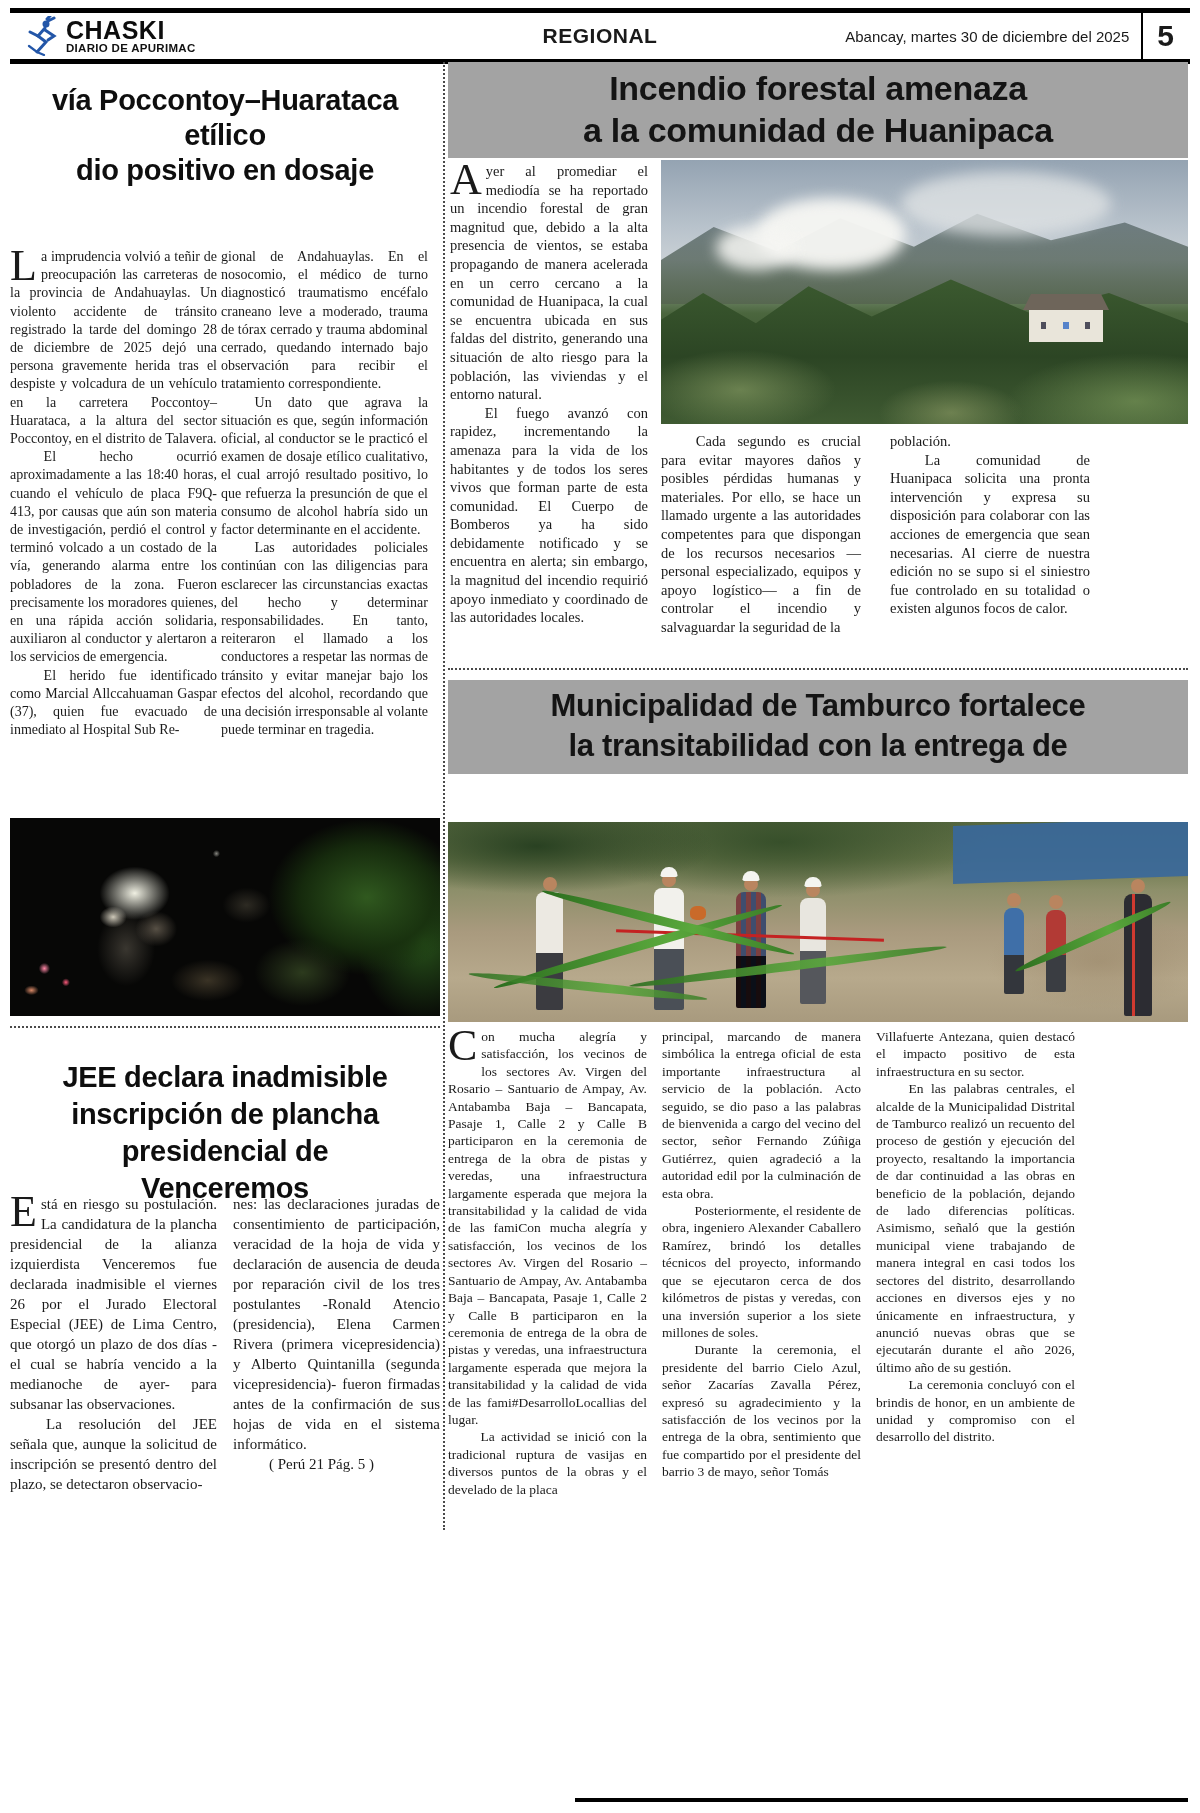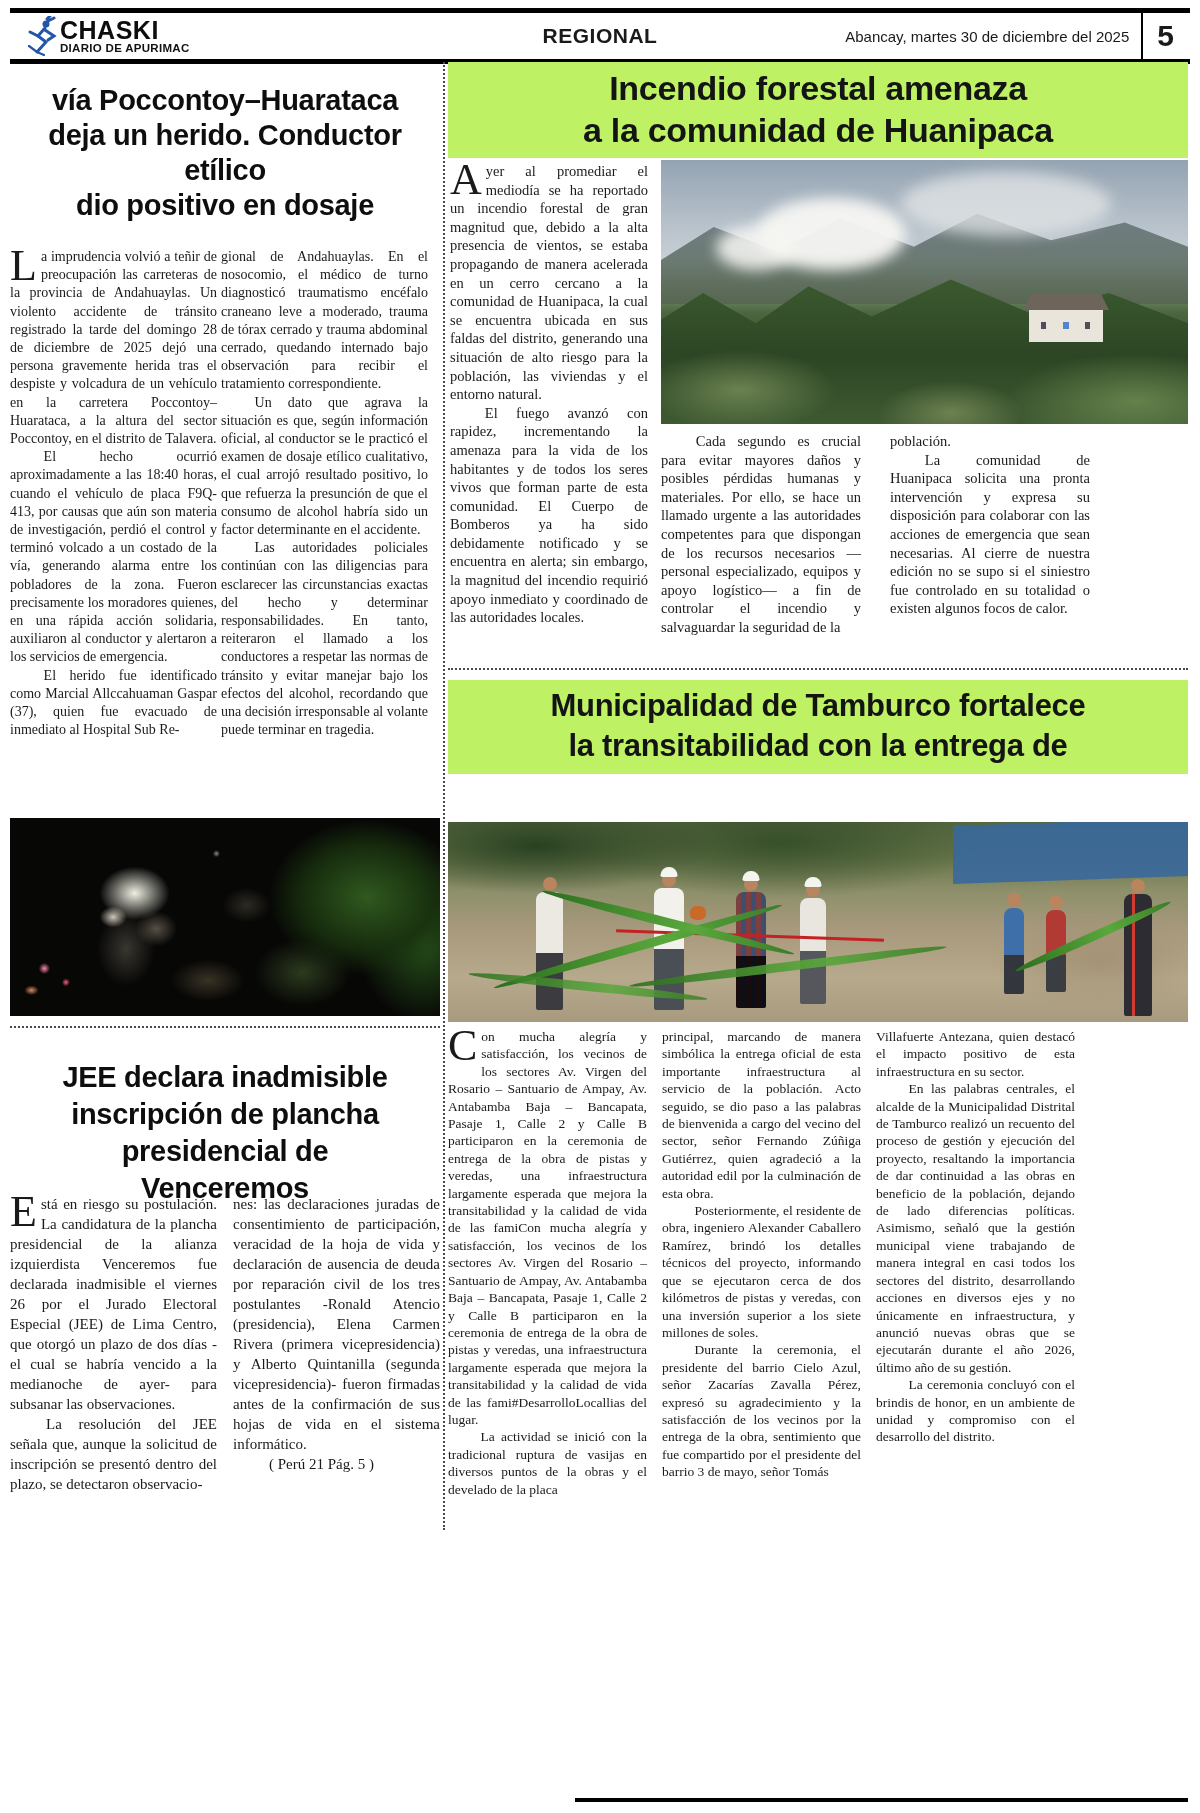--- a/index.html
+++ b/index.html
@@ -3,21 +3,21 @@
 <meta charset="utf-8">
 <style>
   html,body{margin:0;padding:0;background:#e9e9e9;}
   .page{position:relative;width:1200px;height:1813px;background:#ffffff;margin:0 auto;
         font-family:"Liberation Serif", serif;color:#1a1a1a;overflow:hidden;}
 
   
   .masthead{position:absolute;left:10px;top:8px;width:1180px;height:46px;
             border-top:5px solid #000;border-bottom:5px solid #000;box-sizing:content-box;
             display:flex;align-items:center;font-family:"Liberation Sans", sans-serif;}
-  .brand{display:flex;align-items:center;padding-left:14px;}
+  .brand{display:flex;align-items:center;gap:6px;padding-left:14px;}
   .logo{width:36px;height:40px;}
   .brand-name{font-size:25px;font-weight:900;letter-spacing:.5px;line-height:24px;color:#0d0d0d;}
   .brand-sub{font-size:11.5px;font-weight:700;letter-spacing:.3px;color:#111;}
   .section-label{position:absolute;left:50%;transform:translateX(-50%);
                  font-size:21px;font-weight:800;letter-spacing:.5px;}
   .dateline-wrap{position:absolute;right:0;top:0;height:100%;display:flex;align-items:center;}
   .dateline{font-size:15px;font-weight:500;padding-right:12px;}
   .page-num{border-left:2px solid #000;height:100%;display:flex;align-items:center;
             padding:0 16px 0 14px;font-size:30px;font-weight:800;}
 
@@ -26,21 +26,21 @@
   .h-divider{position:absolute;border-top:2px dotted #4a4a4a;}
   .h-div-left{left:10px;top:1026px;width:430px;}
   .h-div-right{left:448px;top:668px;width:740px;}
   .bottom-rule{position:absolute;left:575px;top:1798px;width:613px;height:4px;background:#000;}
 
   
   .headline{position:absolute;text-align:center;font-family:"Liberation Sans", sans-serif;
             font-weight:800;color:#0e0e0e;letter-spacing:-0.3px;}
   .hl-vol{left:10px;top:64px;width:430px;font-size:29px;line-height:35px;}
   .hl-jee{left:10px;top:1040px;width:430px;font-size:29px;line-height:37px;}
-  .hl-box{position:absolute;background:#bef264;text-align:center;
+  .hl-box{position:absolute;background:#a3a3a3;text-align:center;
           font-family:"Liberation Sans", sans-serif;font-weight:800;color:#141414;letter-spacing:-0.3px;}
   .hl-fire{left:448px;top:62px;width:740px;padding:5px 0 7px 0;font-size:34px;line-height:42px;}
   .hl-tam{left:448px;top:680px;width:740px;padding:6px 0 8px 0;font-size:31px;line-height:40px;}
 
   
   .cols{position:absolute;display:flex;}
   .col{text-align:justify;}
   .col p{margin:0;}
   .col p + p{text-indent:2.4em;}
   .indent-first p:first-child{text-indent:2.4em;}
@@ -161,21 +161,20 @@
       <span class="page-num">5</span>
     </div>
   </header>
 
   <div class="v-divider"></div>
   <div class="h-divider h-div-left"></div>
   <div class="h-divider h-div-right"></div>
 
   <h1 class="headline hl-vol">
       <div>vía Poccontoy–Huarataca</div>
-      <div>deja un herido. Conductor</div>
       <div>etílico</div>
       <div>dio positivo en dosaje</div>
     </h1>
   <div class="cols vol-cols">
     <div class="col dropcap">
         <p>La imprudencia volvió a teñir de preocupación las carreteras de la provincia de Andahuaylas. Un violento accidente de tránsito registrado la tarde del domingo 28 de diciembre de 2025 dejó una persona gravemente herida tras el despiste y volcadura de un vehículo en la carretera Poccontoy–Huarataca, a la altura del sector Poccontoy, en el distrito de Talavera.</p>
         <p>El hecho ocurrió aproximadamente a las 18:40 horas, cuando el vehículo de placa F9Q-413, por causas que aún son materia de investigación, perdió el control y terminó volcado a un costado de la vía, generando alarma entre los pobladores de la zona. Fueron precisamente los moradores quienes, en una rápida acción solidaria, auxiliaron al conductor y alertaron a los servicios de emergencia.</p>
         <p>El herido fue identificado como Marcial Allccahuaman Gaspar (37), quien fue evacuado de inmediato al Hospital Sub Re-</p>
       </div>
     <div class="col">

